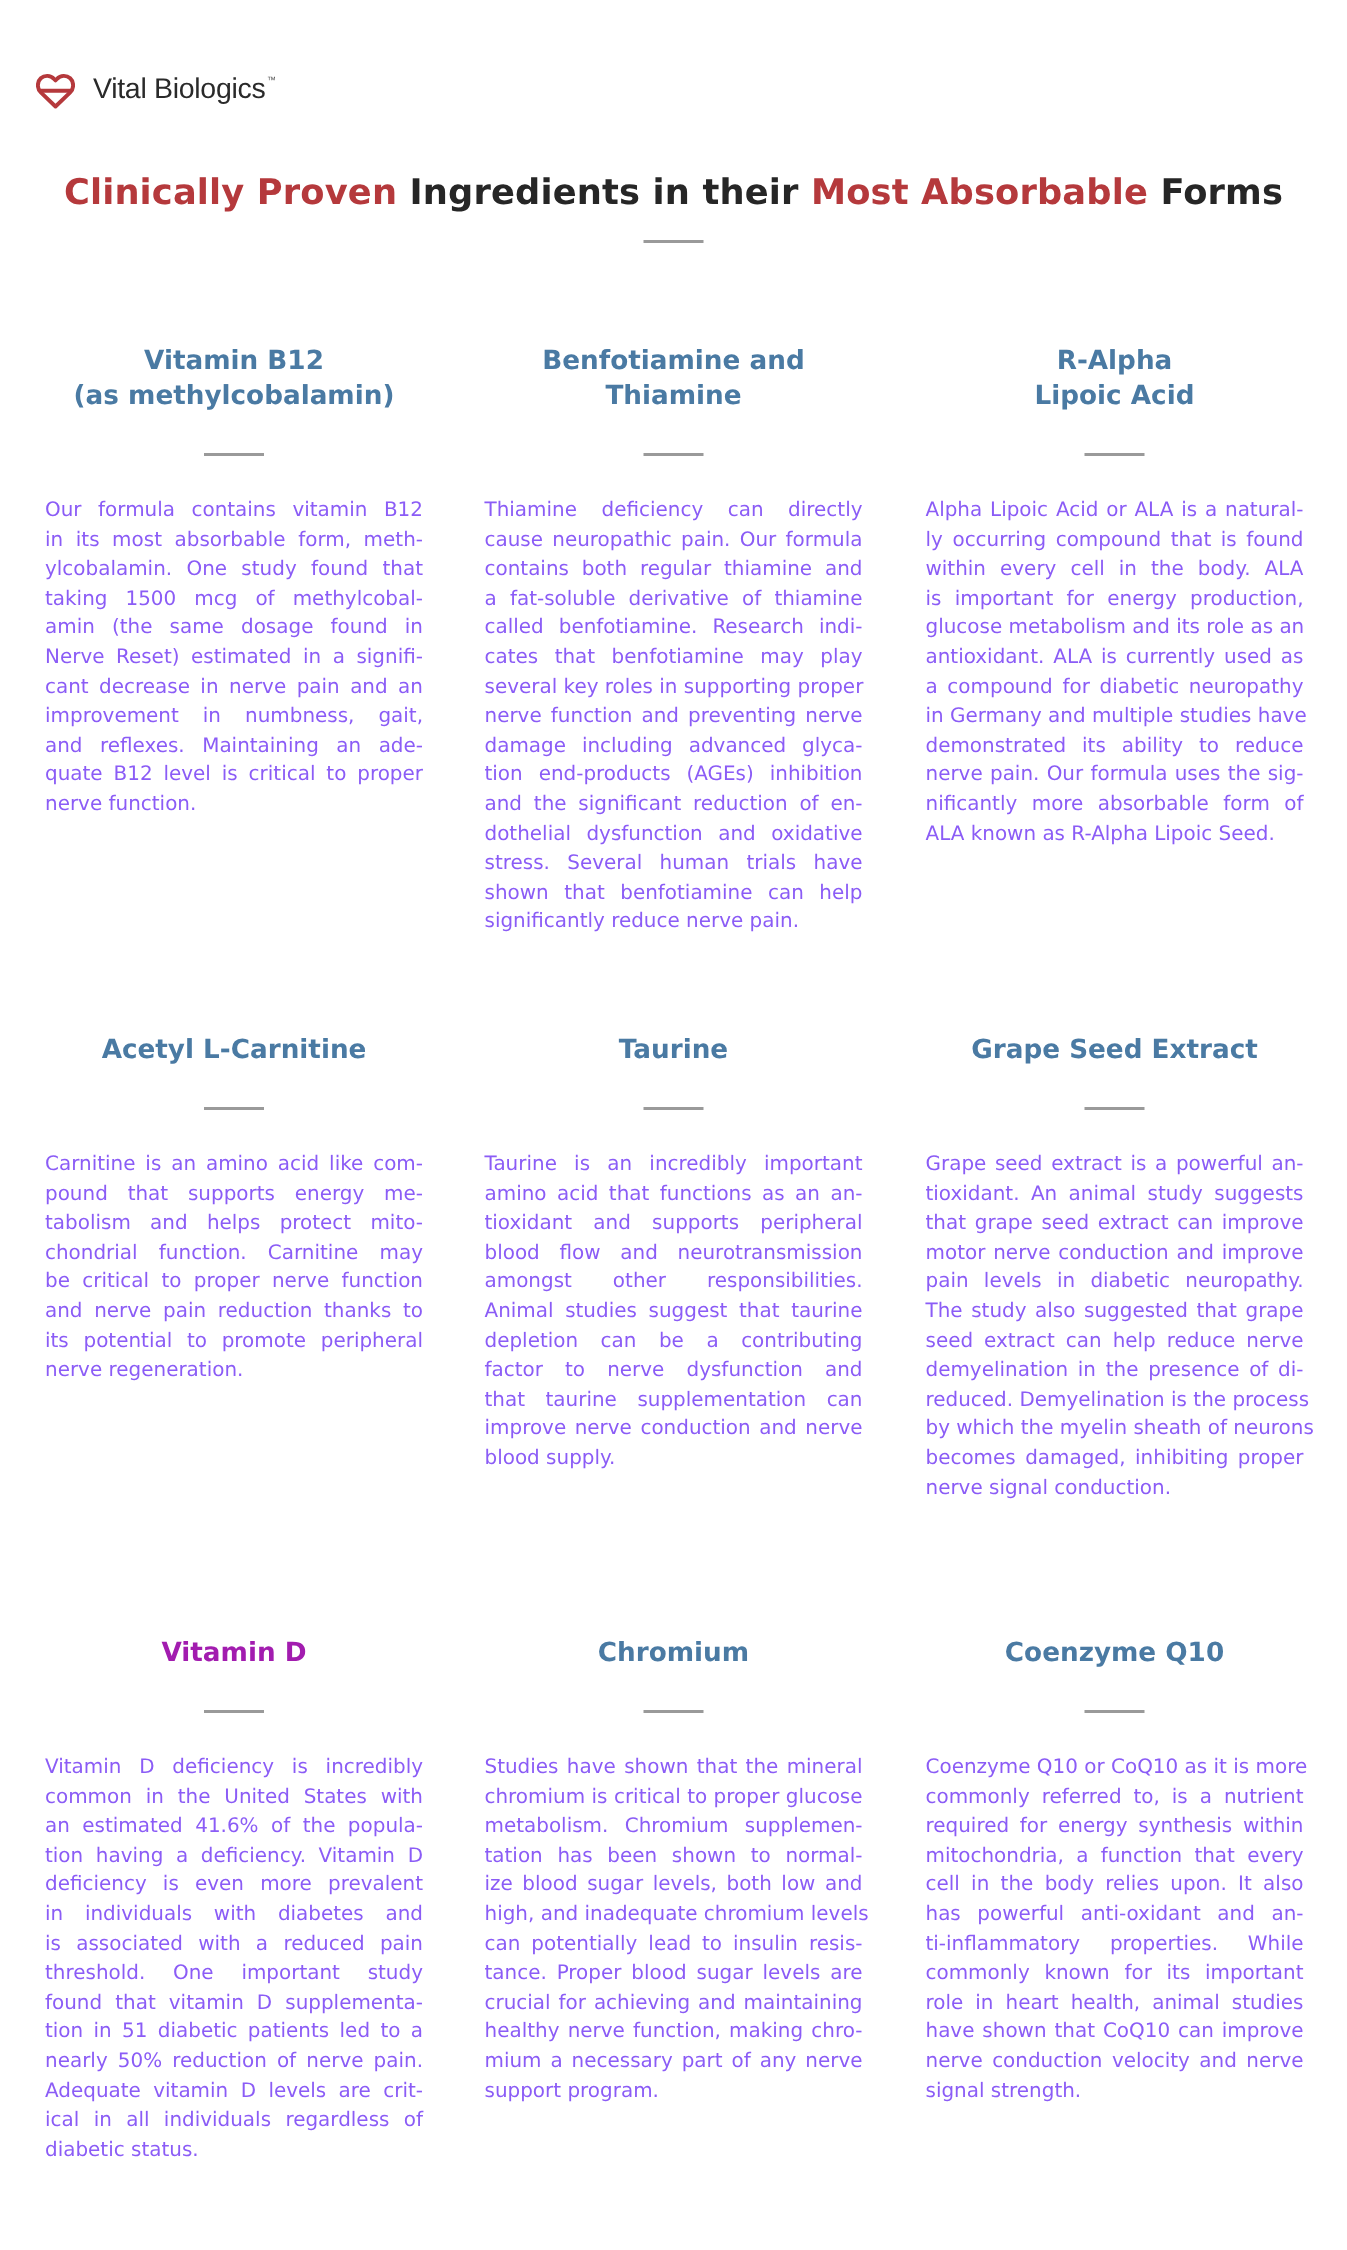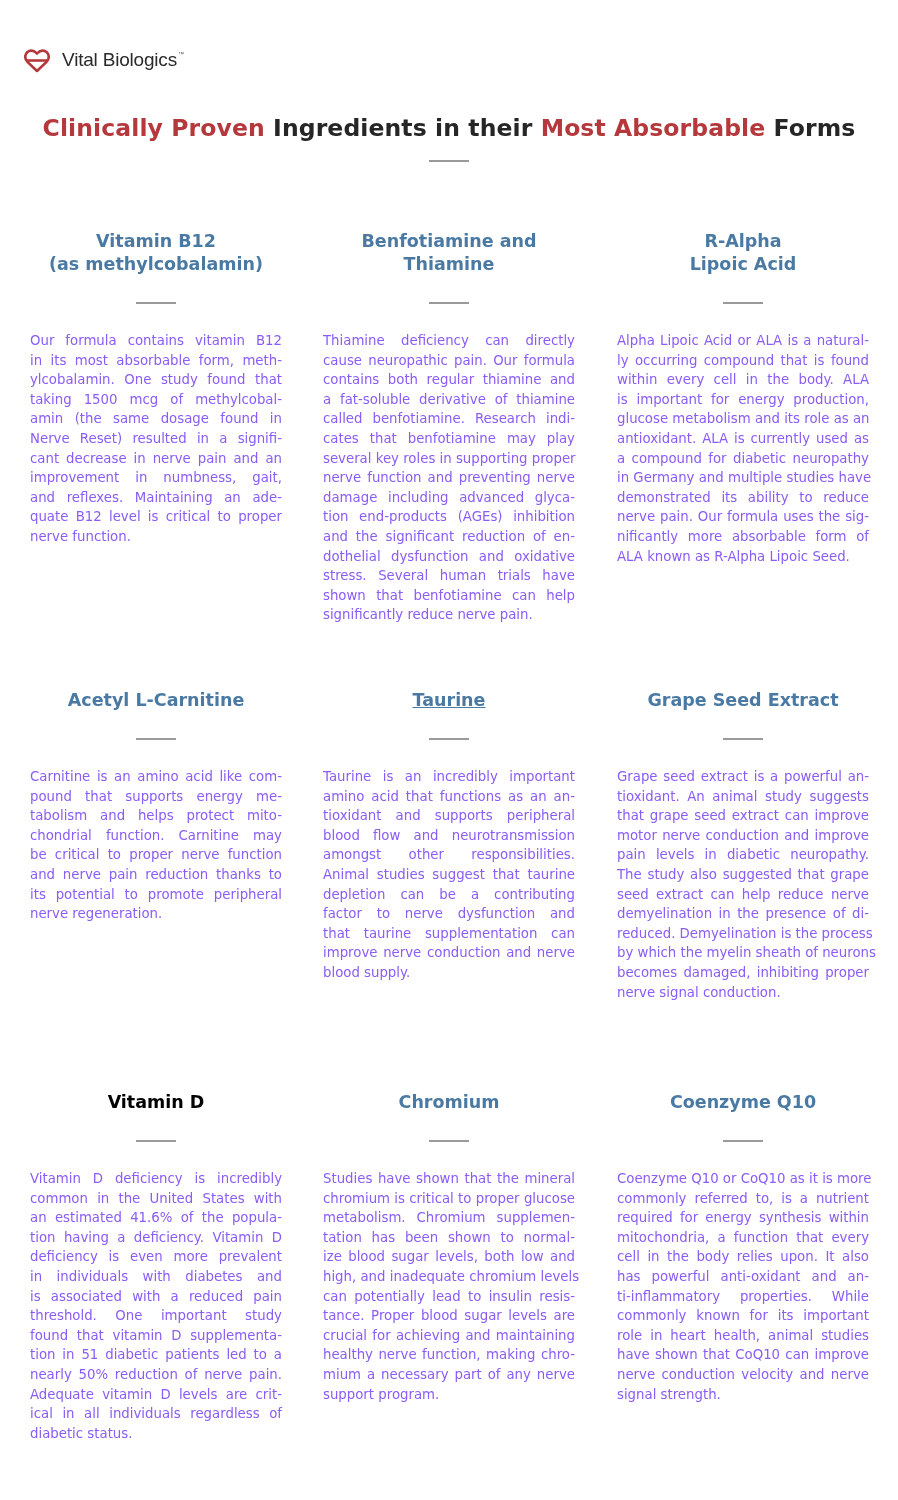--- a/index.html
+++ b/index.html
@@ -139,21 +139,21 @@
   <div class="card col-0 row-0">
     <div class="card-title" style="color: rgb(74, 122, 163);">Vitamin B12
 (as methylcobalamin)</div>
     <div class="card-rule"></div>
     <div class="card-body">
         <span class="line">Our formula contains vitamin B12</span>
         <span class="line">in its most absorbable form, meth-</span>
         <span class="line">ylcobalamin. One study found that</span>
         <span class="line">taking 1500 mcg of methylcobal-</span>
         <span class="line">amin (the same dosage found in</span>
-        <span class="line">Nerve Reset) resulted in a signifi-</span>
+        <span class="line">Nerve Reset) estimated in a signifi-</span>
         <span class="line">cant decrease in nerve pain and an</span>
         <span class="line">improvement in numbness, gait,</span>
         <span class="line">and reflexes. Maintaining an ade-</span>
         <span class="line">quate B12 level is critical to proper</span>
         <span class="line last">nerve function.</span>
       </div>
   </div>
   <div class="card col-1 row-0">
     <div class="card-title" style="color: rgb(74, 122, 163);">Benfotiamine and
 Thiamine</div>
@@ -204,21 +204,21 @@
         <span class="line">pound that supports energy me-</span>
         <span class="line">tabolism and helps protect mito-</span>
         <span class="line">chondrial function. Carnitine may</span>
         <span class="line">be critical to proper nerve function</span>
         <span class="line">and nerve pain reduction thanks to</span>
         <span class="line">its potential to promote peripheral</span>
         <span class="line last">nerve regeneration.</span>
       </div>
   </div>
   <div class="card col-1 row-1">
-    <div class="card-title" style="color: rgb(74, 122, 163); text-decoration: underline;">Taurine</div>
+    <div class="card-title" style="color: rgb(74, 122, 163);">Taurine</div>
     <div class="card-rule"></div>
     <div class="card-body">
         <span class="line">Taurine is an incredibly important</span>
         <span class="line">amino acid that functions as an an-</span>
         <span class="line">tioxidant and supports peripheral</span>
         <span class="line">blood flow and neurotransmission</span>
         <span class="line">amongst other responsibilities.</span>
         <span class="line">Animal studies suggest that taurine</span>
         <span class="line">depletion can be a contributing</span>
         <span class="line">factor to nerve dysfunction and</span>
@@ -240,21 +240,21 @@
         <span class="line">seed extract can help reduce nerve</span>
         <span class="line">demyelination in the presence of di-</span>
         <span class="line">reduced. Demyelination is the process</span>
         <span class="line">by which the myelin sheath of neurons</span>
         <span class="line">becomes damaged, inhibiting proper</span>
         <span class="line last">nerve signal conduction.</span>
       </div>
   </div>
 
   <div class="card col-0 row-2">
-    <div class="card-title" style="color: #000000;">Vitamin D</div>
+    <div class="card-title" style="color: #a21caf;">Vitamin D</div>
     <div class="card-rule"></div>
     <div class="card-body">
         <span class="line">Vitamin D deficiency is incredibly</span>
         <span class="line">common in the United States with</span>
         <span class="line">an estimated 41.6% of the popula-</span>
         <span class="line">tion having a deficiency. Vitamin D</span>
         <span class="line">deficiency is even more prevalent</span>
         <span class="line">in individuals with diabetes and</span>
         <span class="line">is associated with a reduced pain</span>
         <span class="line">threshold. One important study</span>

